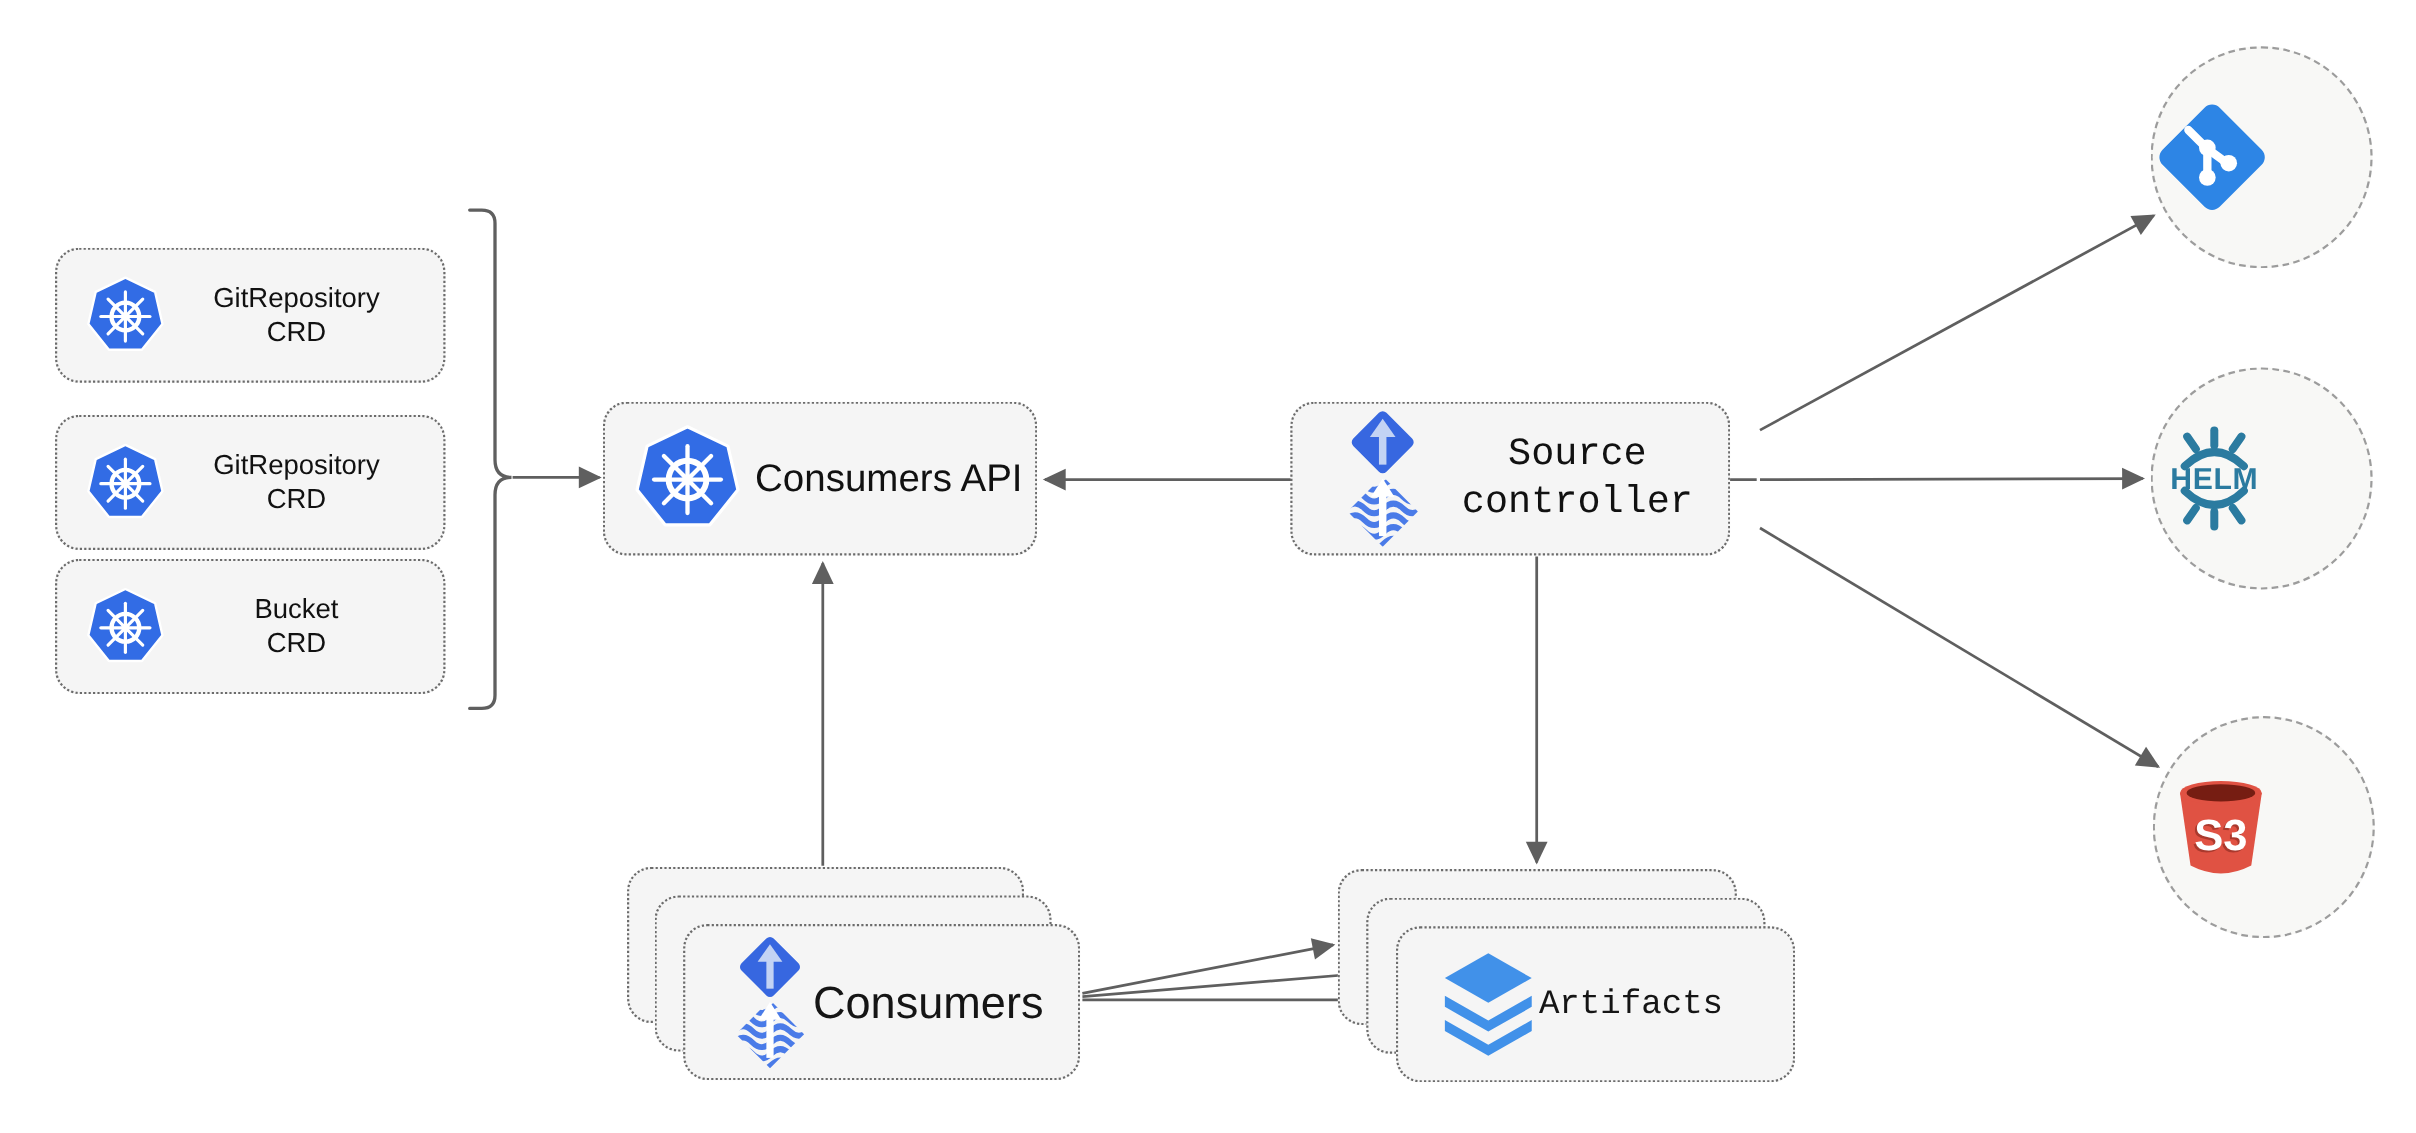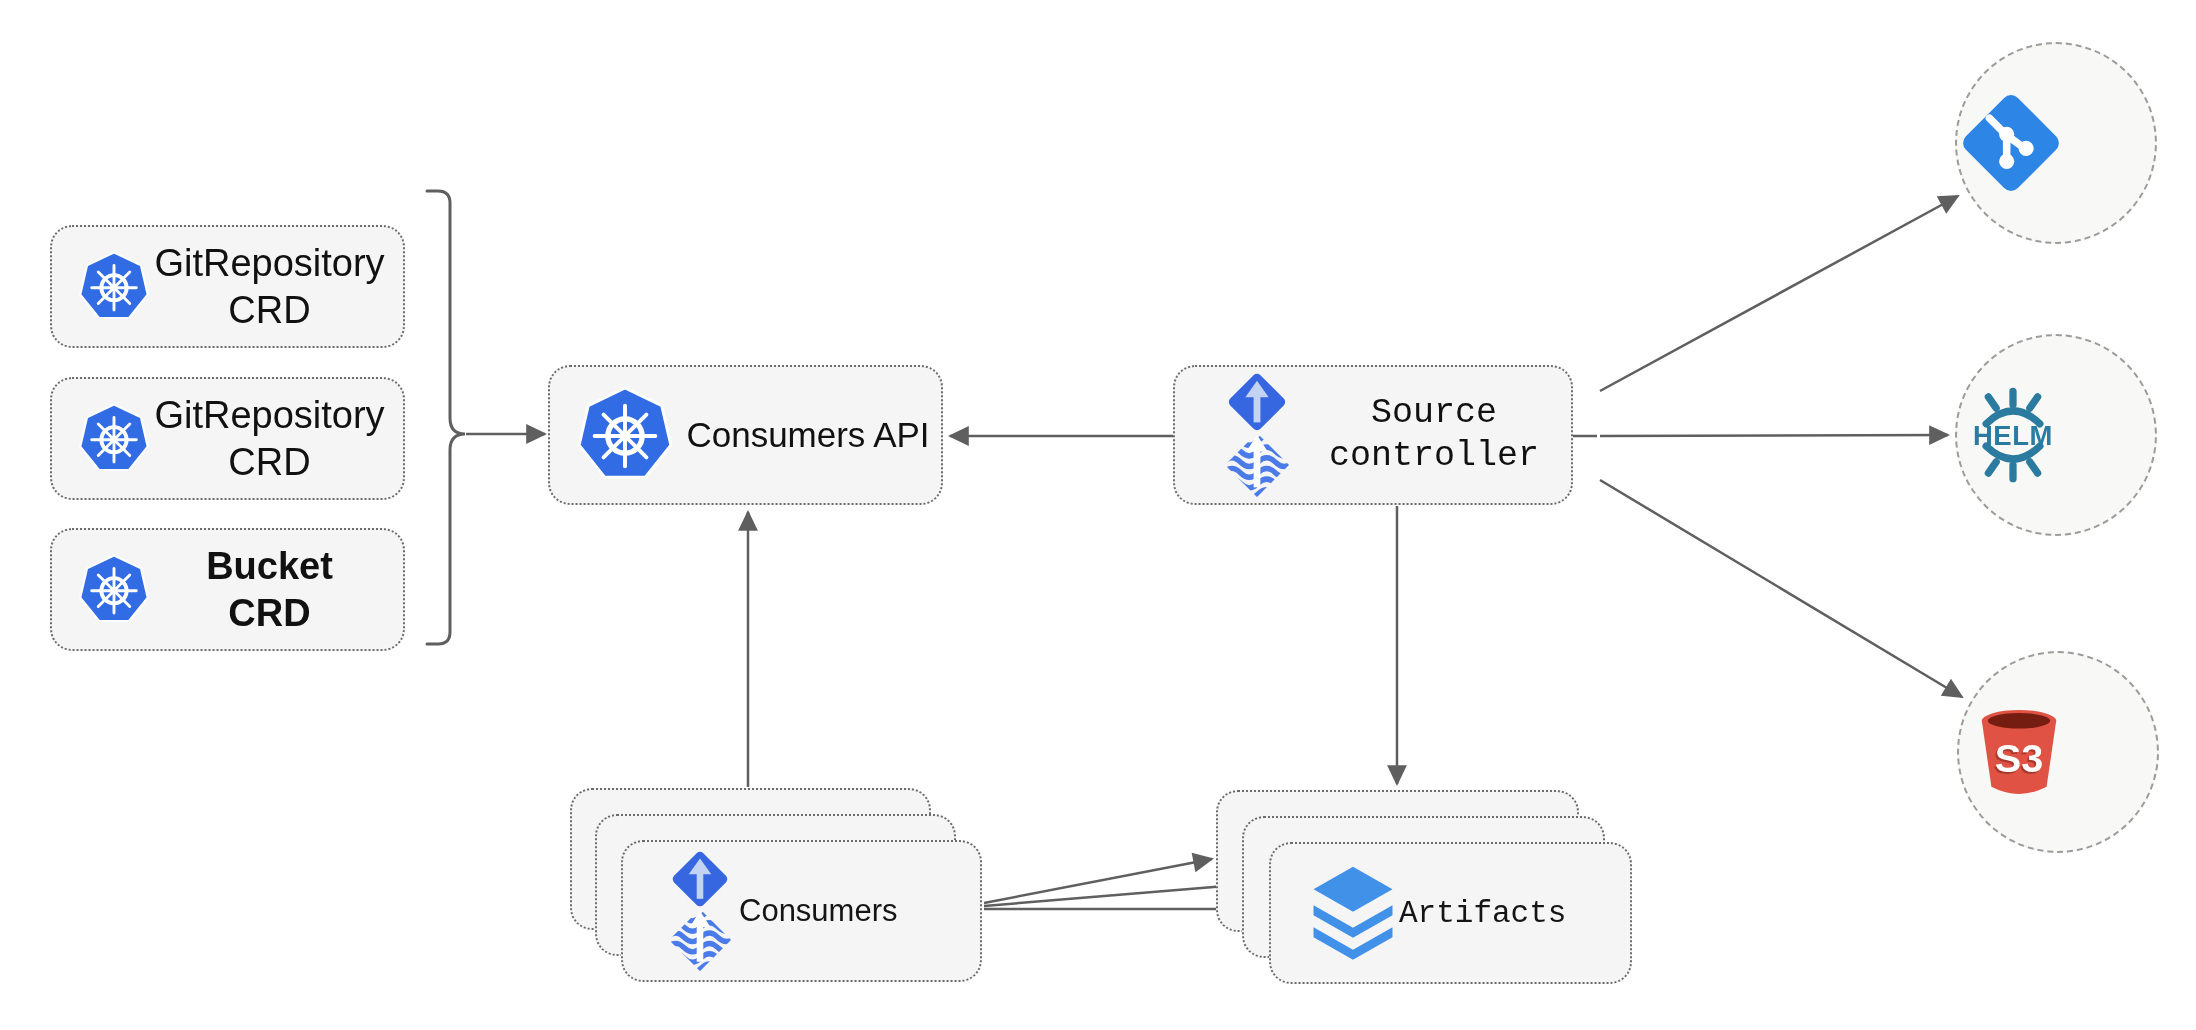--- a/index.html
+++ b/index.html
@@ -8,21 +8,21 @@
     font-family:"Liberation Sans","DejaVu Sans",sans-serif;color:#151515;
   }
   svg.edges{position:absolute;left:0;top:0;z-index:1;}
   .node{
     position:absolute;z-index:2;box-sizing:border-box;
     background:#f5f5f5;border:2.5px dotted #6b6b6b;border-radius:22px;
     display:flex;align-items:center;
   }
   .node .txt{flex:1;text-align:center;font-size:35px;line-height:1.22;color:#111;}
   .crd{width:355px;height:123px;left:50px;}
-  .crd .txt{font-size:38px;margin-right:14px;}
+  .crd .txt{font-size:25px;margin-right:14px;}
   .crd .icon{margin-left:26px;}
   .stacklayer{
     position:absolute;z-index:2;box-sizing:border-box;background:#f5f5f5;
     border:2.5px dotted #6b6b6b;border-radius:22px;display:flex;align-items:center;
   }
   .circle{
     position:absolute;z-index:2;box-sizing:border-box;width:202px;height:202px;
     background:#f8f8f6;border:2.5px dashed #9c9c9c;border-radius:50%;
     display:flex;align-items:center;justify-content:flex-start;
   }
@@ -96,21 +96,21 @@
       </g>
       <circle cx="50" cy="51" r="17.5" fill="none" stroke="#ffffff" stroke-width="5.5"></circle>
       <circle cx="50" cy="51" r="5" fill="#ffffff"></circle>
     </svg>
     <div class="txt">
       <div>GitRepository</div>
       <div>CRD</div>
     </div>
   </div>
 
-  <div class="node crd" style="top:528px;font-weight:bold;">
+  <div class="node crd" style="top:508px;">
     <svg class="icon" width="72" height="72" viewBox="0 0 100 100">
       <polygon points="50,2 87.5,20 96.8,60.5 70.8,93 29.2,93 3.2,60.5 12.5,20" fill="#326CE5" stroke="#ffffff" stroke-width="3" stroke-linejoin="round"></polygon>
       <g stroke="#ffffff" stroke-width="4" stroke-linecap="round">
         <line x1="50" y1="51" x2="81" y2="51"></line>
           <line x1="50" y1="51" x2="71.9" y2="72.9"></line>
         <line x1="50" y1="51" x2="50" y2="82"></line>
           <line x1="50" y1="51" x2="28.1" y2="72.9"></line>
         <line x1="50" y1="51" x2="19" y2="51"></line>
           <line x1="50" y1="51" x2="28.1" y2="29.1"></line>
         <line x1="50" y1="51" x2="50" y2="20"></line>
@@ -191,21 +191,21 @@
           <path d="M5,83 q 9,-9 18,0 t 18,0 t 18,0 t 18,0"></path>
           <path d="M5,94 q 9,-9 18,0 t 18,0 t 18,0 t 18,0"></path>
           <path d="M5,105 q 9,-9 18,0 t 18,0 t 18,0 t 18,0"></path>
           <path d="M5,116 q 9,-9 18,0 t 18,0 t 18,0 t 18,0"></path>
           <path d="M5,127 q 9,-9 18,0 t 18,0 t 18,0 t 18,0"></path>
         </g>
         <polygon points="40,66 51,83 29,83" fill="#ffffff"></polygon>
         <rect x="36.5" y="82" width="7" height="38" fill="#ffffff"></rect>
       </g>
     </svg>
-    <div class="txt" style="font-size:31px;">Consumers</div>
+    <div class="txt" style="font-size:41px;">Consumers</div>
   </div>
 
   <div class="stacklayer" style="left:1216px;top:790px;width:363px;height:142px;"></div>
   <div class="stacklayer" style="left:1242px;top:816px;width:363px;height:142px;"></div>
   <div class="stacklayer" style="left:1269px;top:842px;width:363px;height:142px;">
     <svg class="icon" style="margin-left:36px;" width="92" height="101" viewBox="0 0 100 110">
       <g fill="#4191E9">
         <polygon points="50,4 93,28.5 50,53 7,28.5"></polygon>
         <path d="M7,46 L50,70.5 L93,46 L93,57 L50,81.5 L7,57 Z"></path>
         <path d="M7,70 L50,94.5 L93,70 L93,81 L50,105.5 L7,81 Z"></path>

